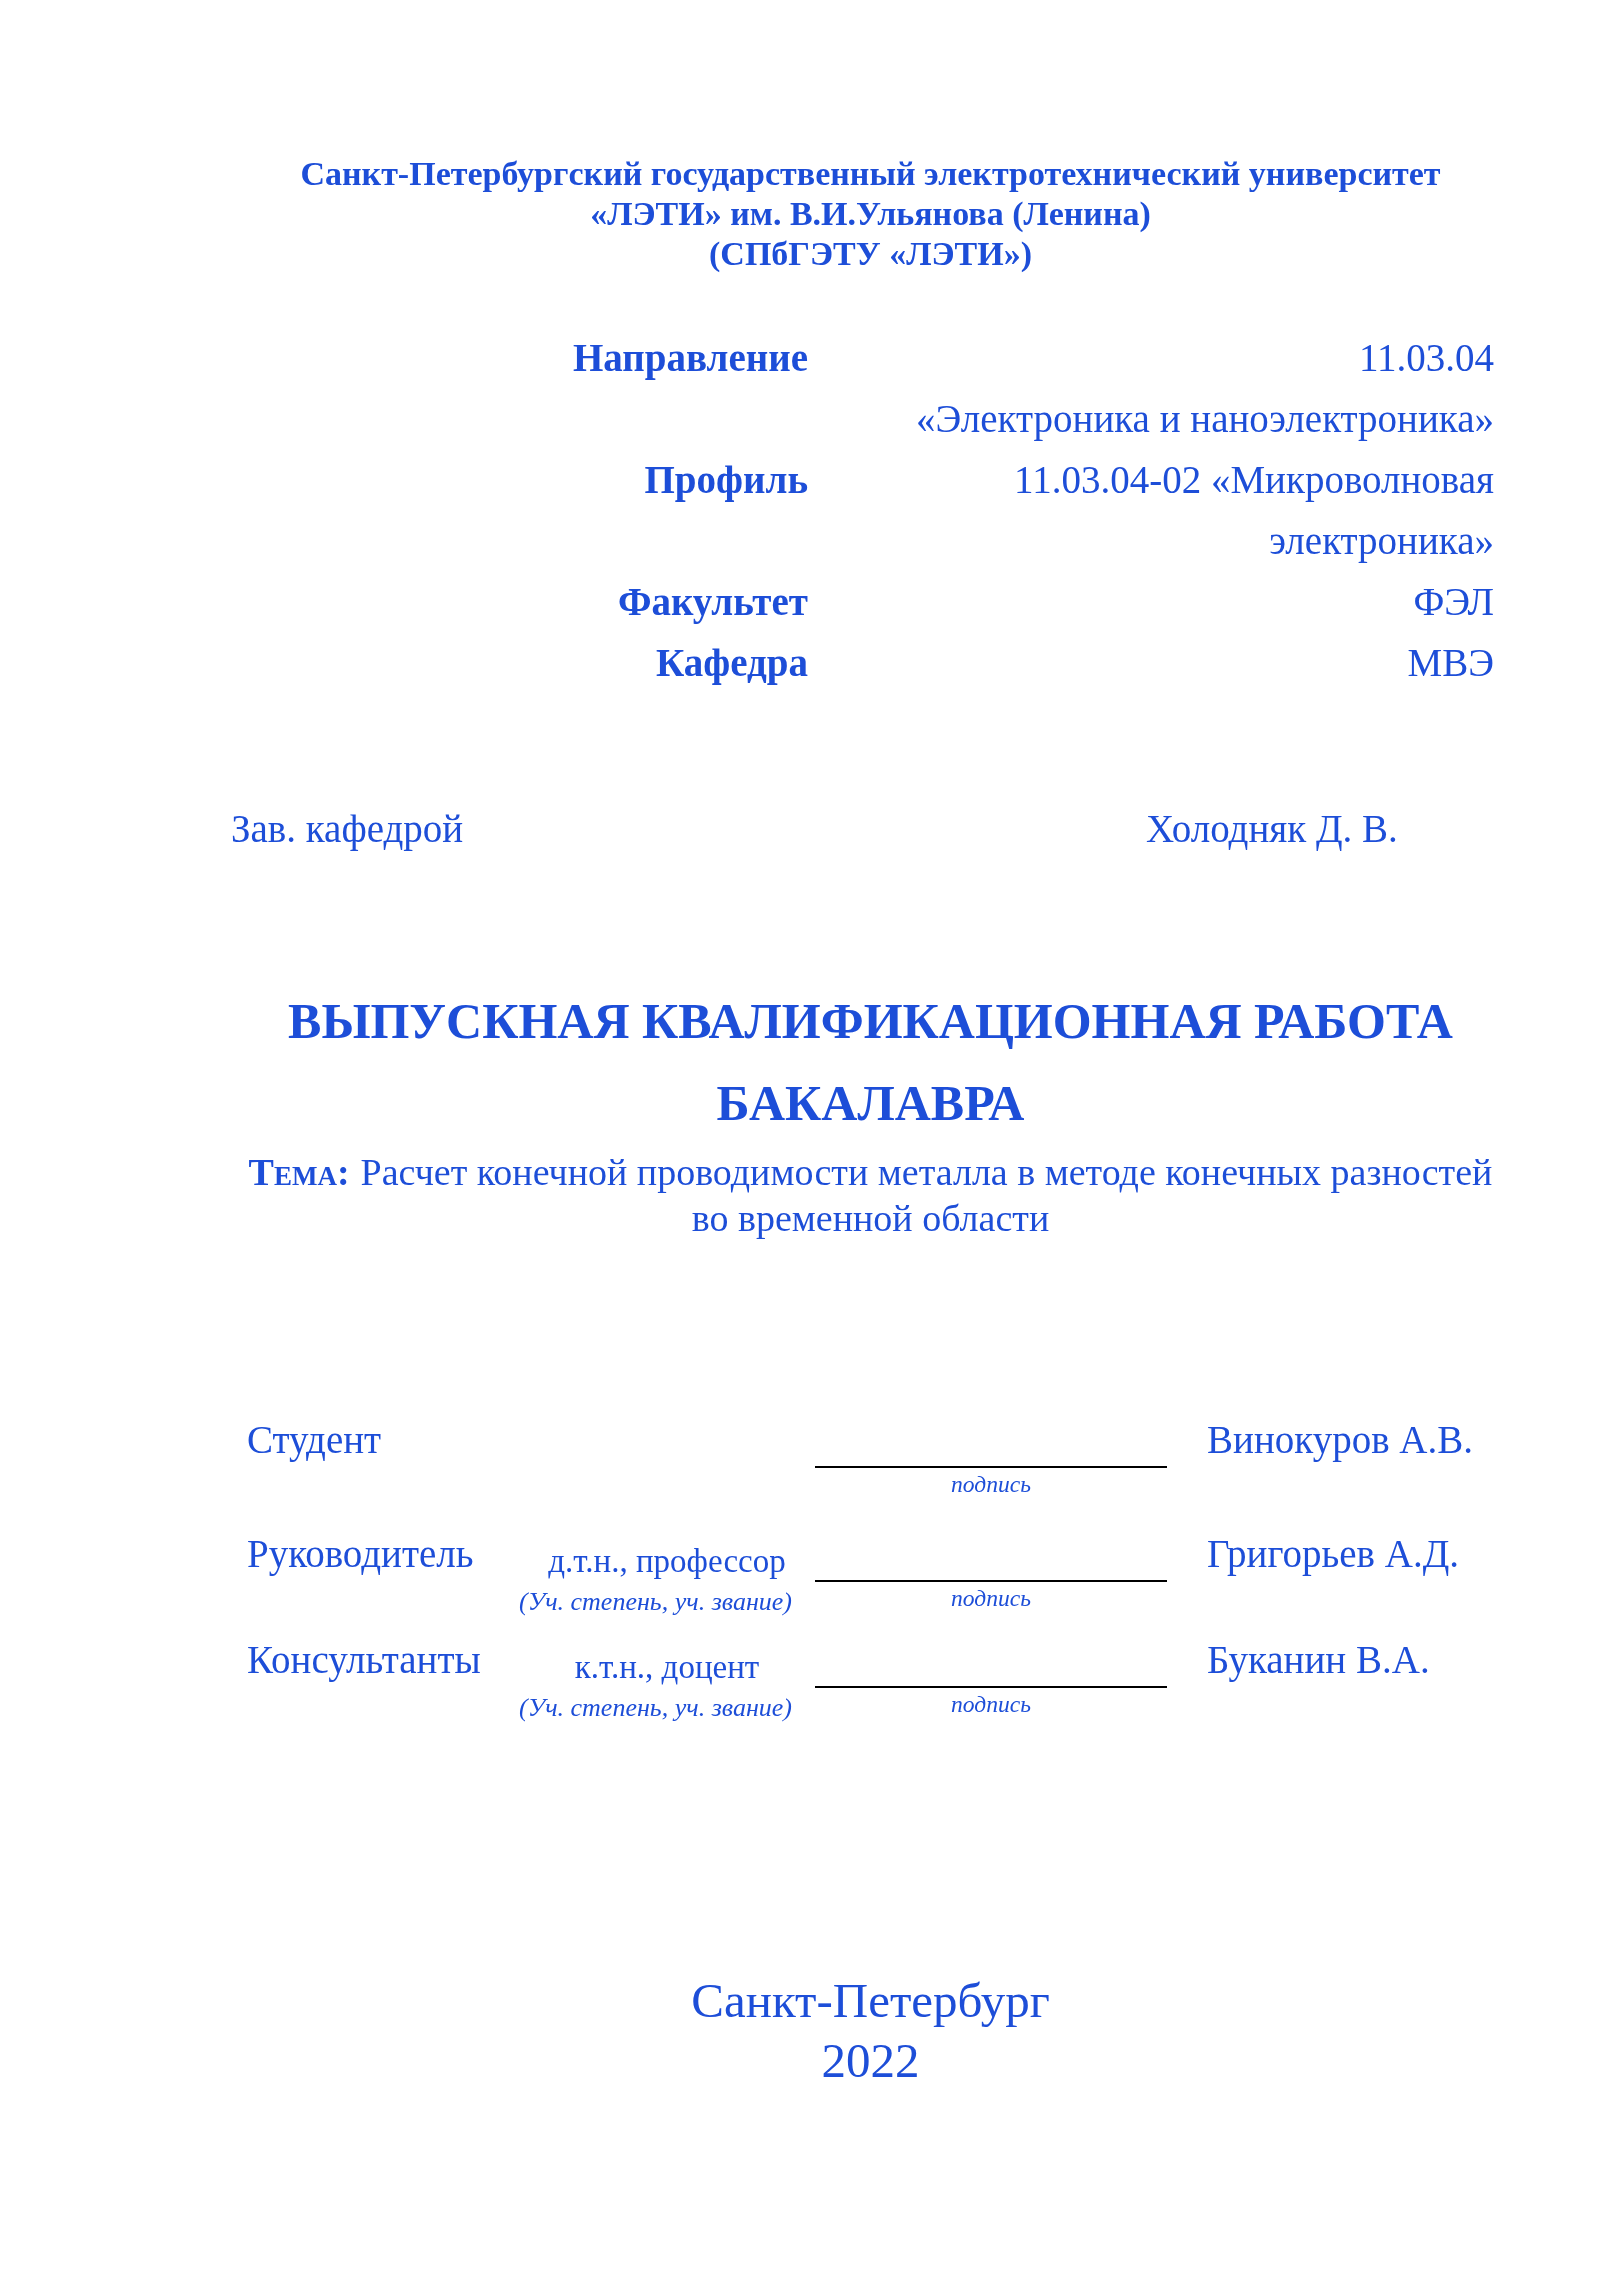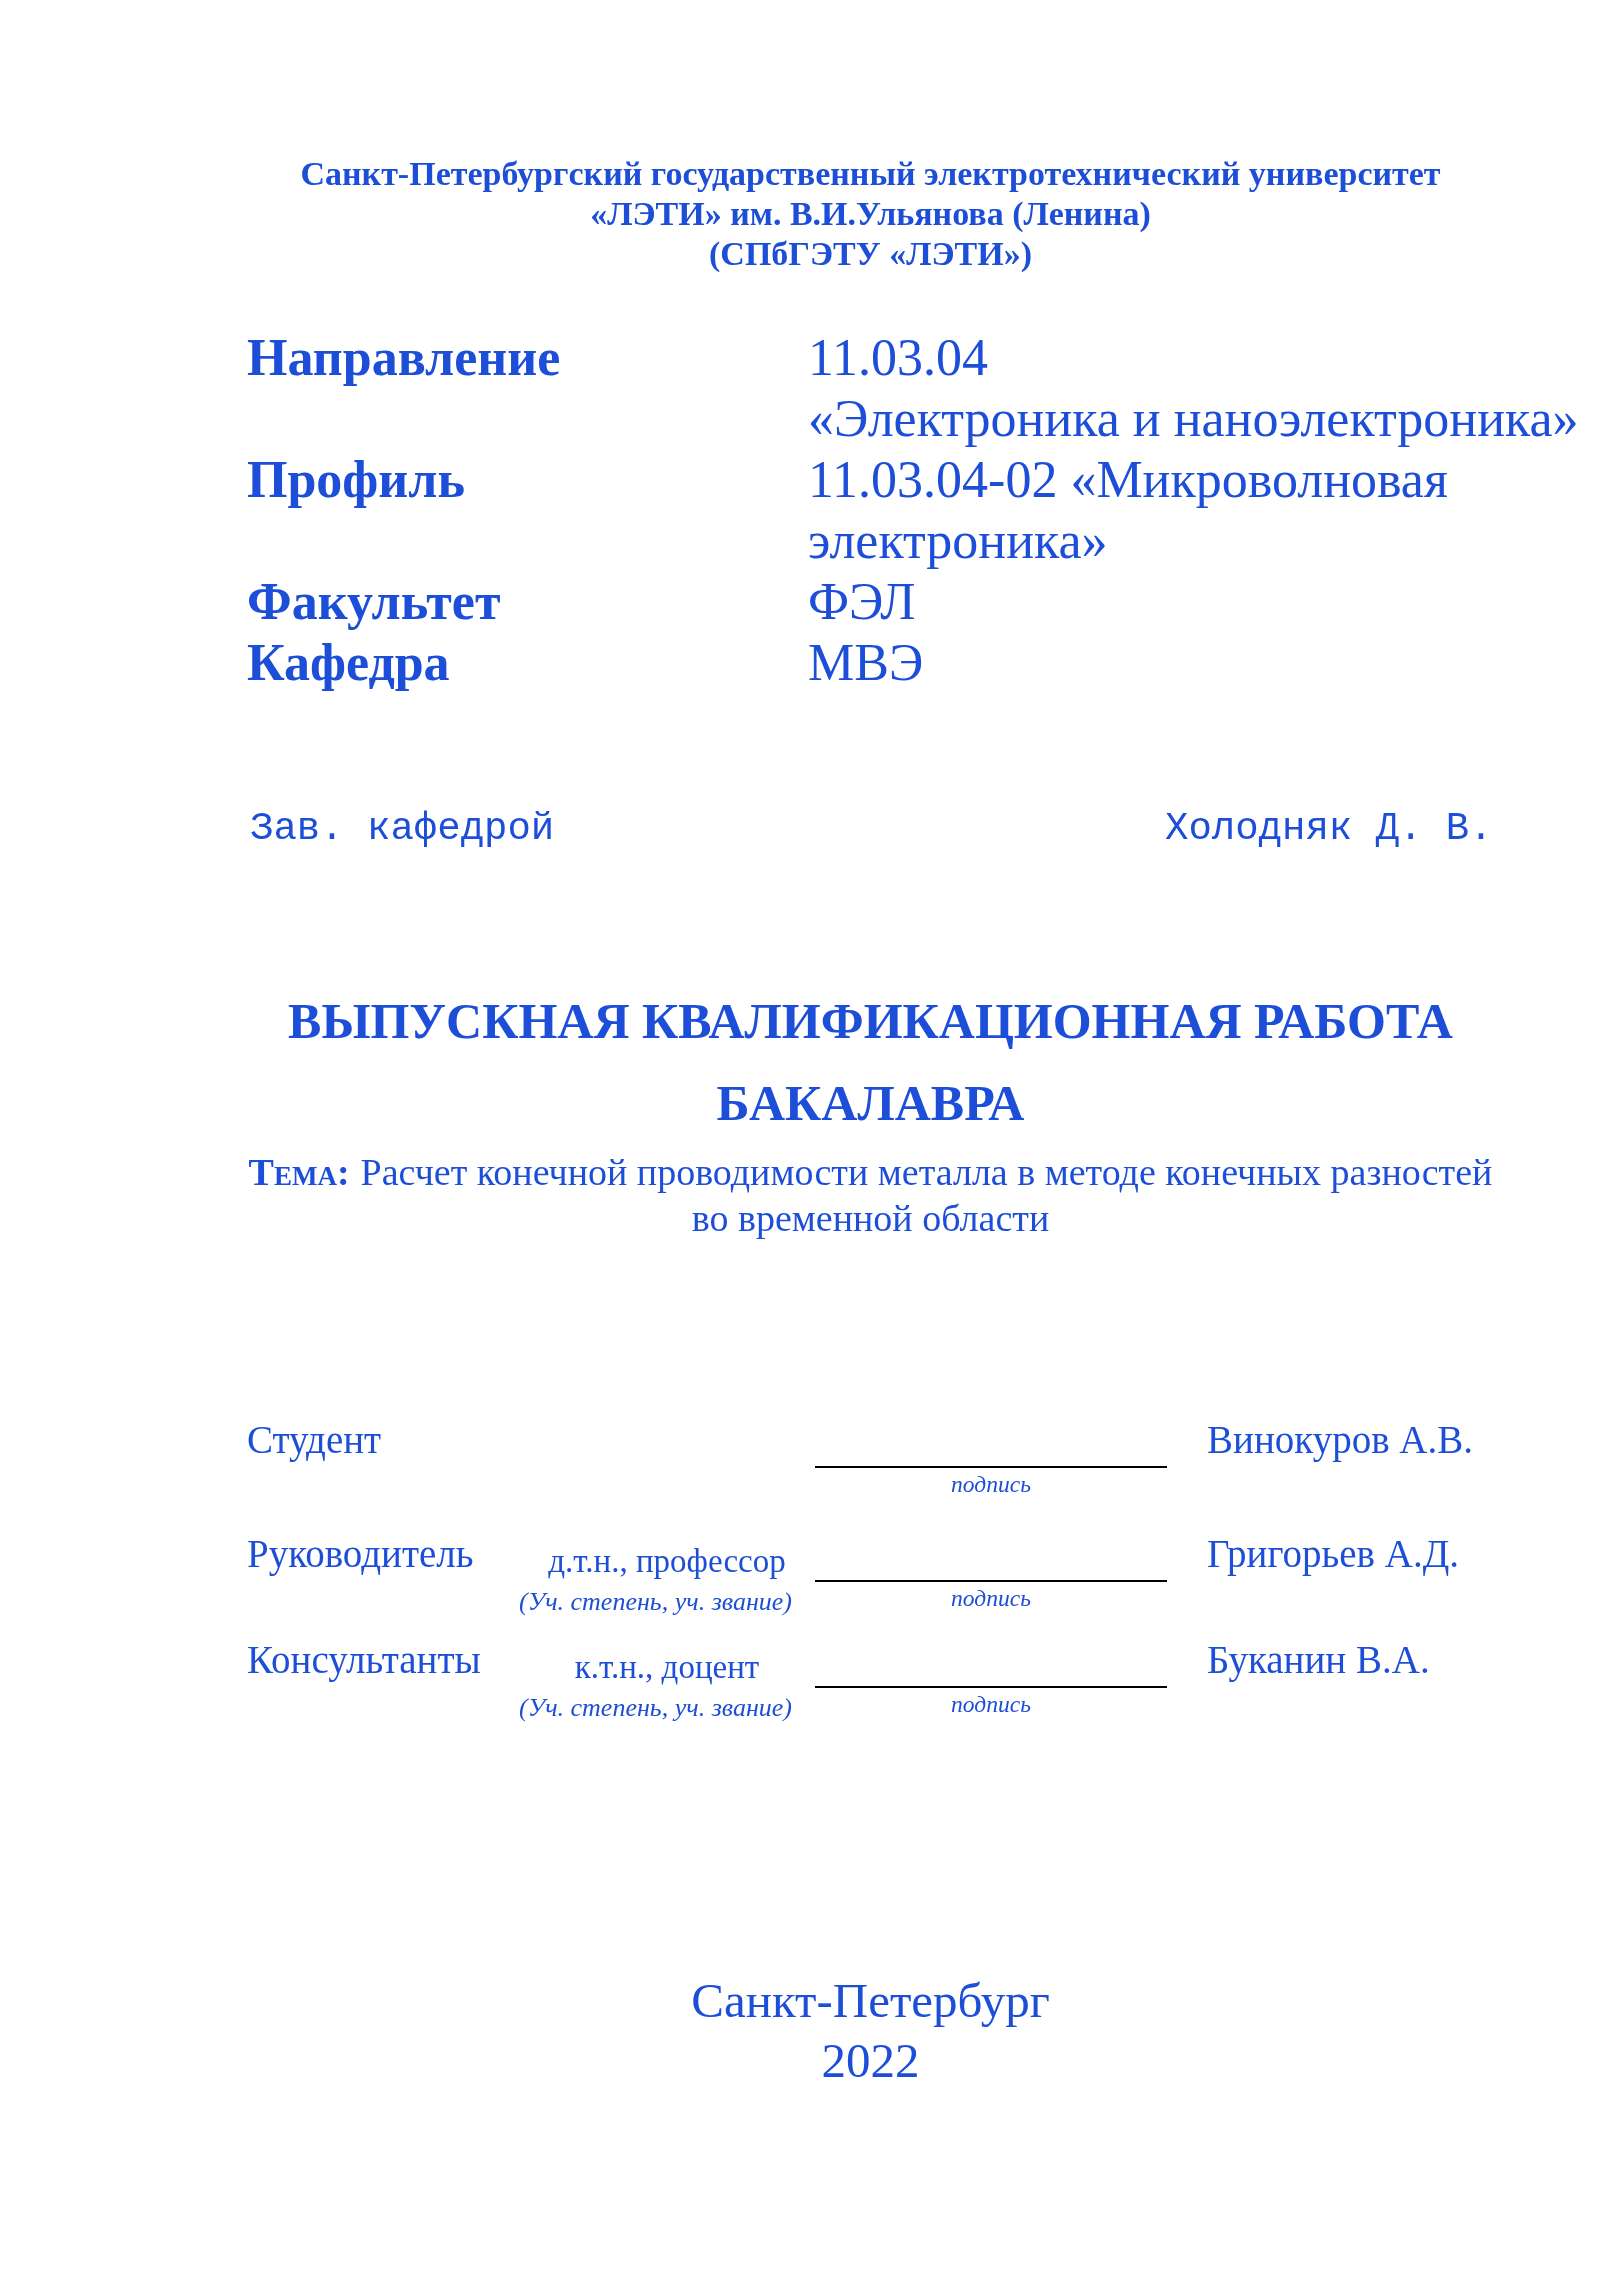--- a/index.html
+++ b/index.html
@@ -11,29 +11,29 @@
     font-family:"Liberation Serif","DejaVu Serif",serif;
     overflow:hidden;
   }
   .abs { position:absolute; }
 
   
   .header { top:154px; left:247px; width:1247px; text-align:center;
             font-weight:bold; font-size:34px; line-height:40px; }
 
   
-  .info { top:327px; left:247px; width:1247px; font-size:52px; line-height:61px; }
+  .info { top:327px; left:247px; width:1247px; font-size:39px; line-height:61px;text-align:right; }
   .info-row { display:grid; grid-template-columns:561px 1fr; }
   .info-label { font-weight:bold; align-self:start; }
   .info-value div { white-space:nowrap; }
 
   
   .admission { top:744px; left:247px; width:1247px;
                font-style:italic; font-size:39px; line-height:46px; }
-  .chief-row { top:806px; left:250px; width:1247px; font-size:39px; line-height:46px;font-family:Liberation Mono, monospace; }
+  .chief-row { top:806px; left:231px; width:1247px; font-size:39px; line-height:46px; }
   .chief-name { position:absolute; left:915px; top:0; white-space:nowrap; }
 
   
   .title { top:980px; left:247px; width:1247px; text-align:center;
            font-weight:bold; font-size:50px; line-height:82px; }
 
   
   .tema { top:1149px; left:247px; width:1247px; text-align:center;
           font-size:38px; line-height:46px; }
   .tema-label { font-weight:bold; font-variant:small-caps; margin-right:11px; }

